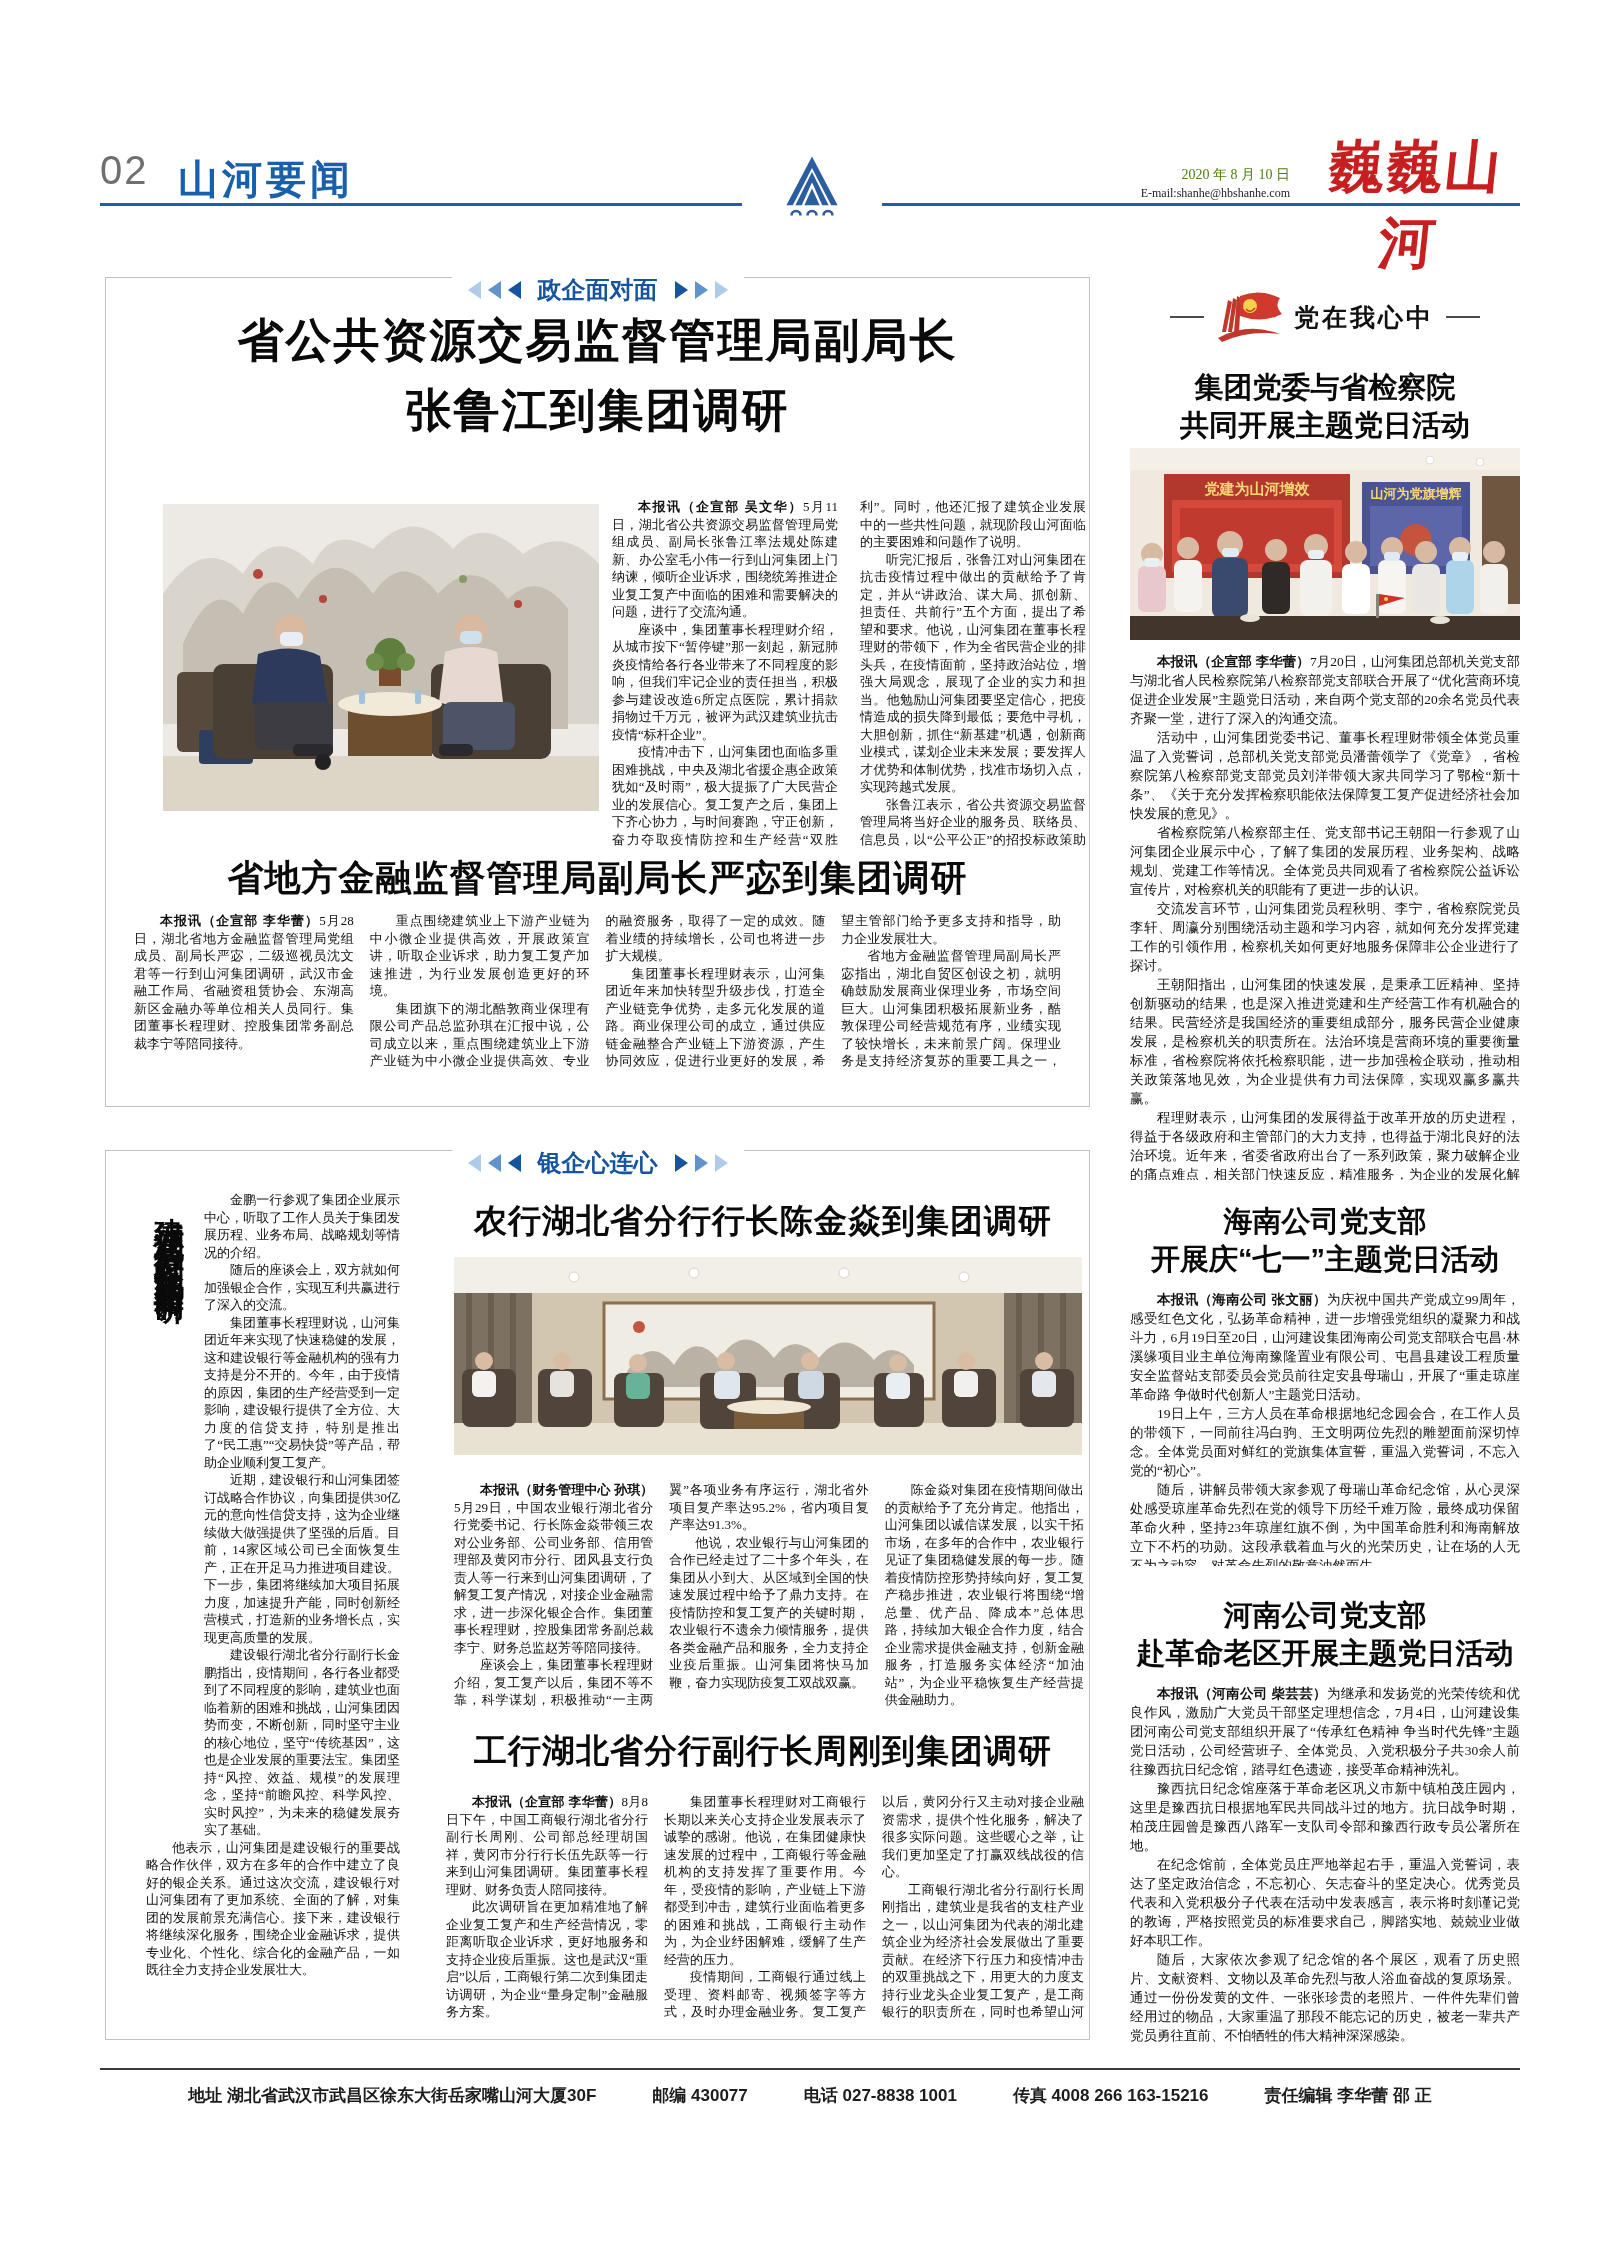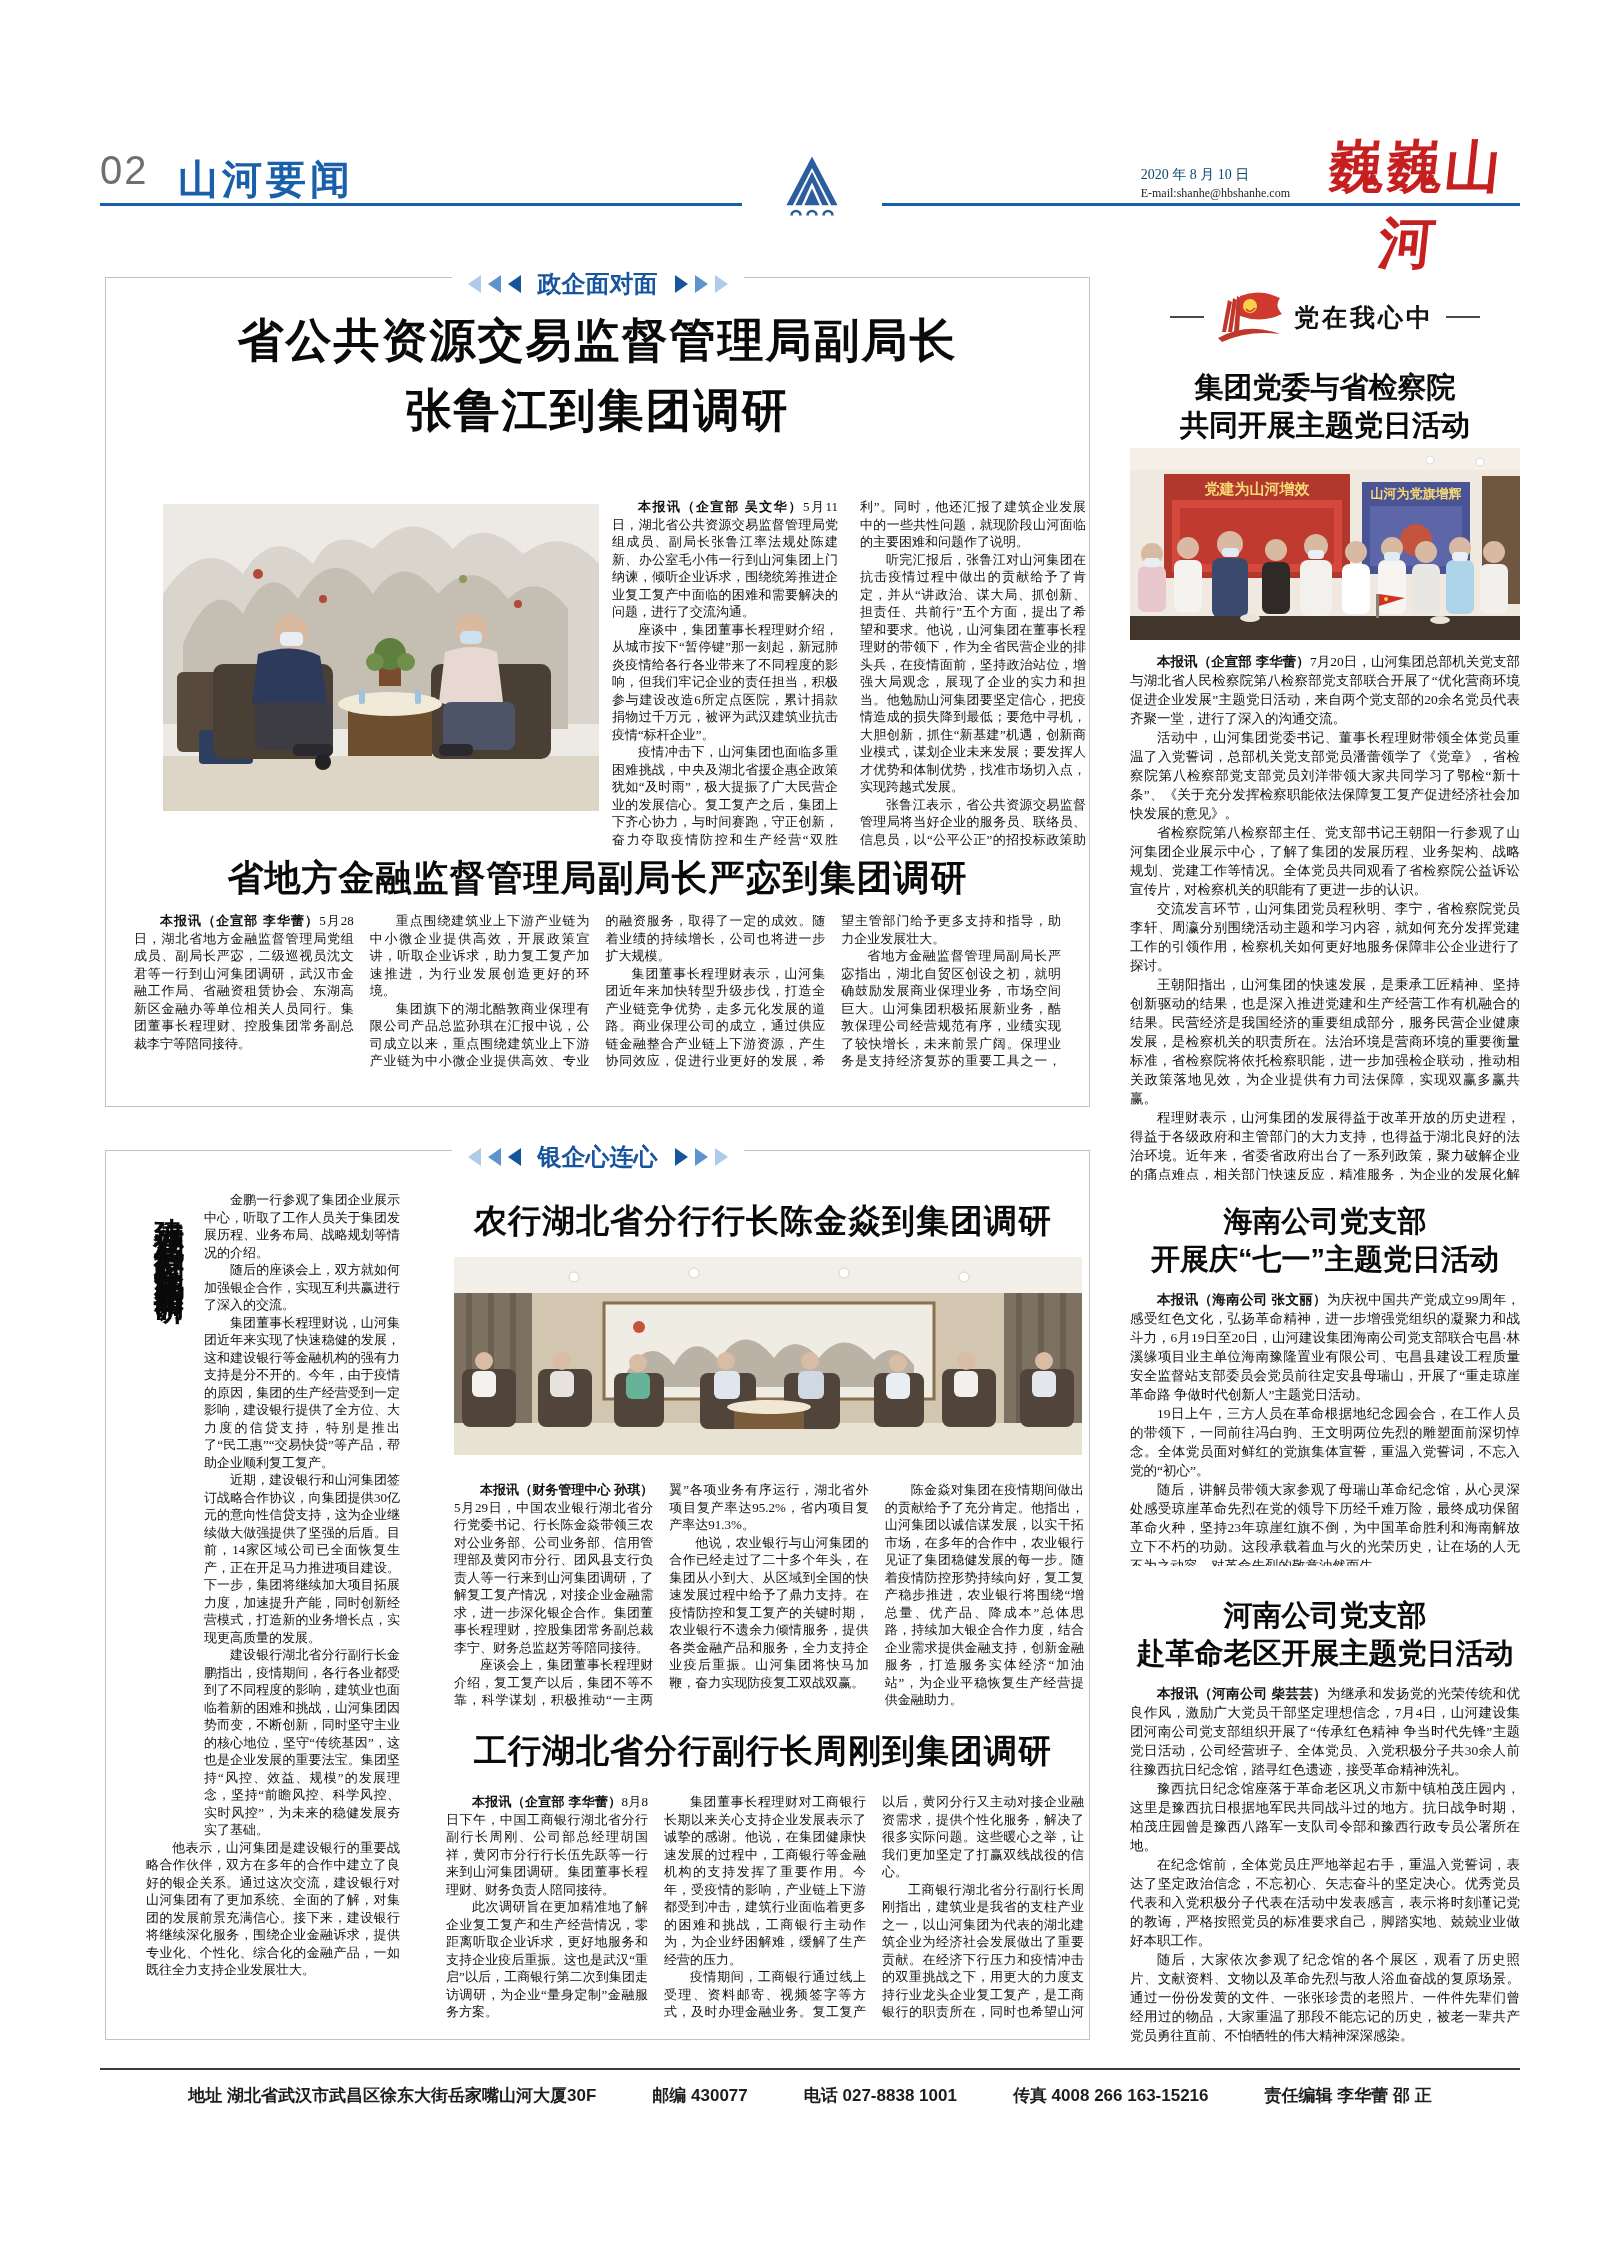--- a/index.html
+++ b/index.html
@@ -7,33 +7,33 @@
           font-family:"Liberation Serif", serif; color:#111; overflow:hidden; }
 
   
   .page-no { position:absolute; left:100px; top:148px; font-family:"Liberation Sans",sans-serif;
              font-size:40px; font-weight:normal; color:#6f6f6f; letter-spacing:2px; }
   .sec-name { position:absolute; left:178px; top:152px; font-family:"Liberation Sans",sans-serif;
               font-size:40px; font-weight:bold; color:#1a5fa9; letter-spacing:4px;text-align:center; }
   .header-rule { position:absolute; left:100px; top:203px; width:1420px; height:3px; background:#1a5fa9; }
   .logo-wrap { position:absolute; left:742px; top:148px; width:140px; height:70px; background:#fff;
                display:flex; align-items:flex-end; justify-content:center; z-index:3; }
-  .hdr-date { position:absolute; left:1100px; top:166px; width:190px; text-align:center; font-size:14px; color:#0c4a6e; }
+  .hdr-date { position:absolute; left:1100px; top:166px; width:190px; text-align:right; font-size:14px; color:#4d7c0f; }
   .hdr-mail { position:absolute; left:1060px; top:186px; width:230px; text-align:right; font-size:12px; color:#222; }
   .masthead { position:absolute; left:1302px; top:130px; width:220px; text-align:center;
               font-size:56px; font-weight:bold; color:#c51f1f; transform:skewX(-6deg);
               font-family:"Liberation Serif",serif; letter-spacing:2px; }
 
   
   .panel { position:absolute; background:#fff; border:1px solid #c2c2c2; }
   .panel-govbiz { left:105px; top:277px; width:983px; height:828px; }
   .panel-bank   { left:105px; top:1150px; width:983px; height:888px; }
   .tag { position:absolute; top:-16px; left:50%; transform:translateX(-50%);
          background:#fff; padding:0 16px; display:flex; align-items:center; gap:7px; white-space:nowrap; }
-  .tag-text { font-family:"Liberation Sans",sans-serif; font-weight:bold; font-size:24px; color:#16549e; margin:6px 10px; }
+  .tag-text { font-family:"Liberation Sans",sans-serif; font-weight:bold; font-size:24px; color:#16549e; margin:12px 10px; }
   .tri { width:0; height:0; border-style:solid; }
   .tri.l { border-width:9px 13px 9px 0; }
   .tri.r { border-width:9px 0 9px 13px; }
   .c1 { border-color:transparent #aecbea transparent #aecbea; }
   .c2 { border-color:transparent #5e93cc transparent #5e93cc; }
   .c3 { border-color:transparent #16549e transparent #16549e; }
 
   .headline { position:absolute; text-align:center; font-family:"Liberation Sans",sans-serif;
               font-weight:bold; color:#0a0a0a; }
   .h-xl { font-size:46px; letter-spacing:2px; }

